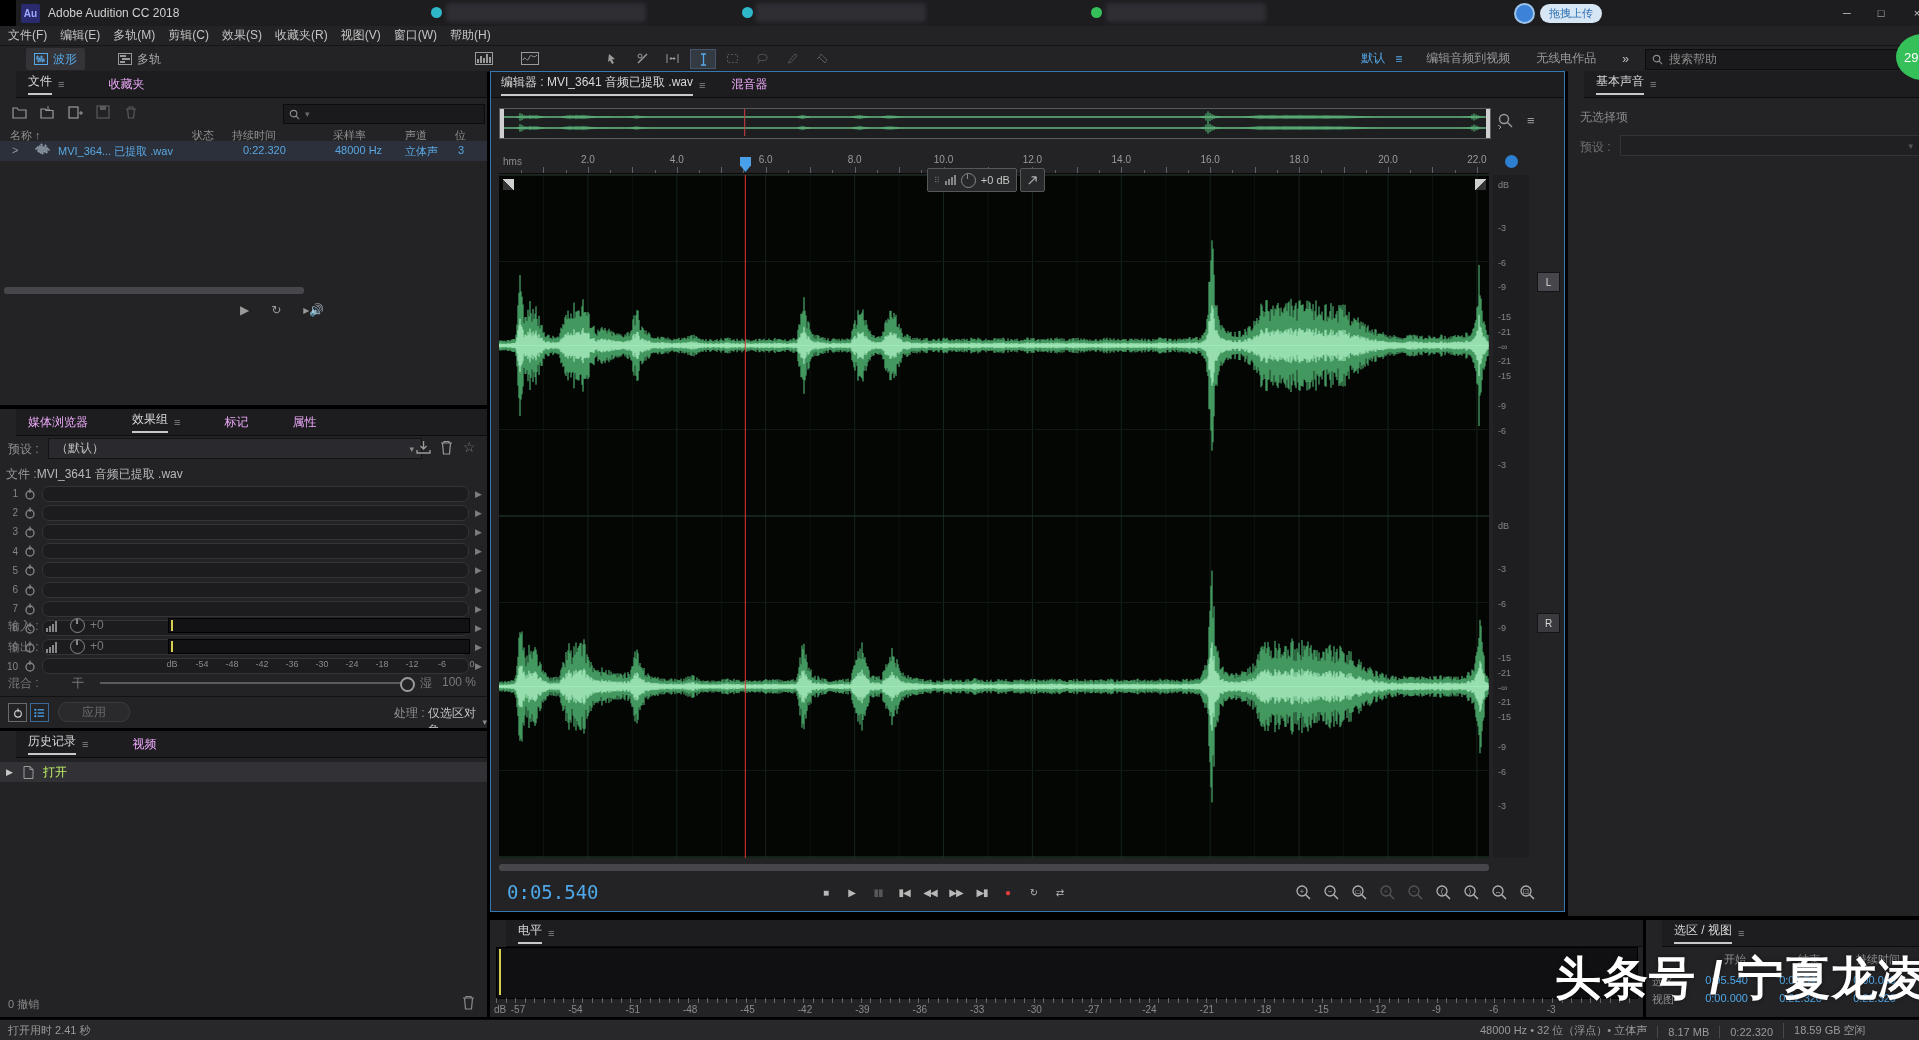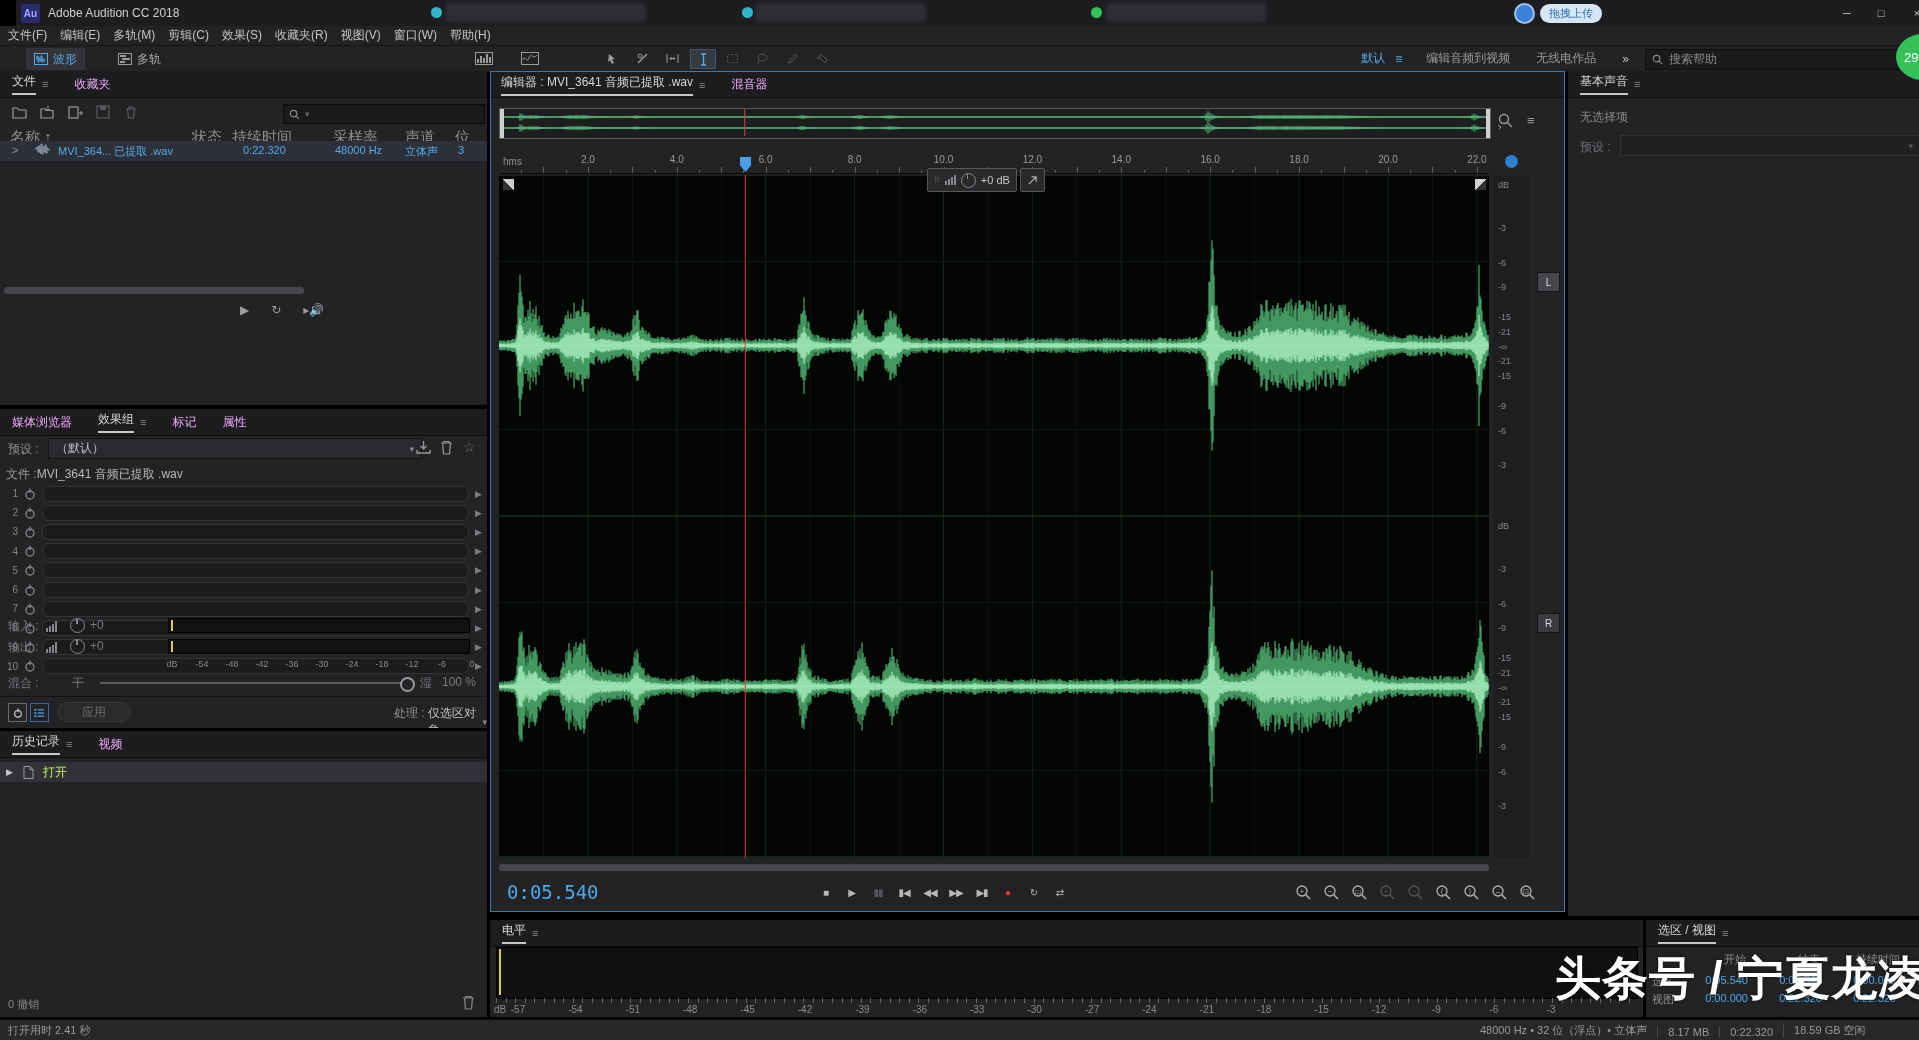--- a/index.html
+++ b/index.html
@@ -1,22 +1,22 @@
 <!DOCTYPE html>
 <html><head>
 <meta charset="utf-8">
 <style>
   html,body{margin:0;padding:0;background:#000;}
   body{width:1919px;height:1040px;position:relative;overflow:hidden;
        font-family:"Liberation Sans","DejaVu Sans",sans-serif;
        -webkit-font-smoothing:antialiased;color:#c3c3c3;font-size:12px;}
   .abs{position:absolute;}
   .panel{position:absolute;background:#232326;overflow:hidden;}
-  .ptabs{position:absolute;left:0;top:0;right:0;height:26px;background:#1d1d20;
-         display:flex;align-items:center;padding-left:12px;gap:26px;border-bottom:1px solid #0c0c0d;}
+  .ptabs{position:absolute;left:16px;top:0;right:0;height:26px;background:#1d1d20;
+         display:flex;align-items:center;padding-left:12px;gap:44px;border-bottom:1px solid #0c0c0d;}
   .ptab{color:#f0abfc;font-size:12px;display:flex;gap:6px;align-items:center;white-space:nowrap;}
   .ptab.active{color:#d8d8d8;}
   .ptab.active .lbl{border-bottom:2px solid #c9c9c9;padding-bottom:3px;}
   .pmenu{color:#8a8a8a;font-size:11px;}
   
   #titlebar{left:16px;top:0;width:1919px;height:26px;background:#1d1d20;border-bottom:1px solid #0a0a0b;}
   #appicon{left:5px;top:4px;width:19px;height:19px;background:#2a2a6e;color:#9fa8ff;font-weight:bold;
            font-size:10px;display:flex;align-items:center;justify-content:center;border-radius:2px;}
   #apptitle{left:32px;top:6px;color:#cfcfcf;font-size:12px;}
   .blurblob{position:absolute;top:3px;height:19px;background:#3c3c44;opacity:.55;border-radius:3px;filter:blur(2px);}
@@ -40,21 +40,21 @@
   .toolico{position:absolute;top:3px;width:24px;height:18px;display:flex;align-items:center;justify-content:center;
            color:#9a9a9a;font-size:12px;}
   .toolico.sel{background:#343a42;color:#56a9e9;border:1px solid #44546a;}
   .toolico.dim{color:#55555a;}
   #wsarea{position:absolute;right:0;top:0;height:25px;display:flex;align-items:center;}
   .wsitem{color:#9a9a9a;font-size:12px;margin-right:26px;white-space:nowrap;}
   .wsitem.current{color:#56a9e9;margin-right:10px;}
   #helpsearch{position:absolute;left:1645px;top:3px;width:262px;height:19px;background:#1a1a1d;
               border:1px solid #0c0c0d;display:flex;align-items:center;gap:6px;padding:0 6px;color:#8a8a8a;}
   
-  .colhdr{position:absolute;color:#8f8f8f;font-size:15px;}
+  .colhdr{position:absolute;color:#8f8f8f;font-size:11px;}
   .filecell{position:absolute;color:#5aa7e2;font-size:11px;white-space:nowrap;}
   .fxslot{position:absolute;left:4px;height:17px;display:flex;align-items:center;gap:6px;width:478px;}
   .fxnum{width:14px;text-align:right;color:#86868a;font-size:10px;}
   .fxwell{flex:1;height:14px;background:#1c1c1f;border:1px solid #343438;border-radius:7px;}
   .fxarrow{color:#7d7d81;font-size:9px;}
   .meterbar{position:absolute;left:168px;width:300px;height:13px;background:#121214;border:1px solid #000;}
   .ytick{position:absolute;left:2px;top:1px;width:2px;height:11px;background:#d6cf4e;}
   .scale-lab{position:absolute;color:#8a8a8a;font-size:9px;transform:translateX(-50%);white-space:nowrap;}
   .knob{width:13px;height:13px;border-radius:50%;border:1.5px solid #87878b;position:relative;display:inline-block;}
   .knob:after{content:"";position:absolute;left:5px;top:0px;width:1.5px;height:5px;background:#87878b;}

